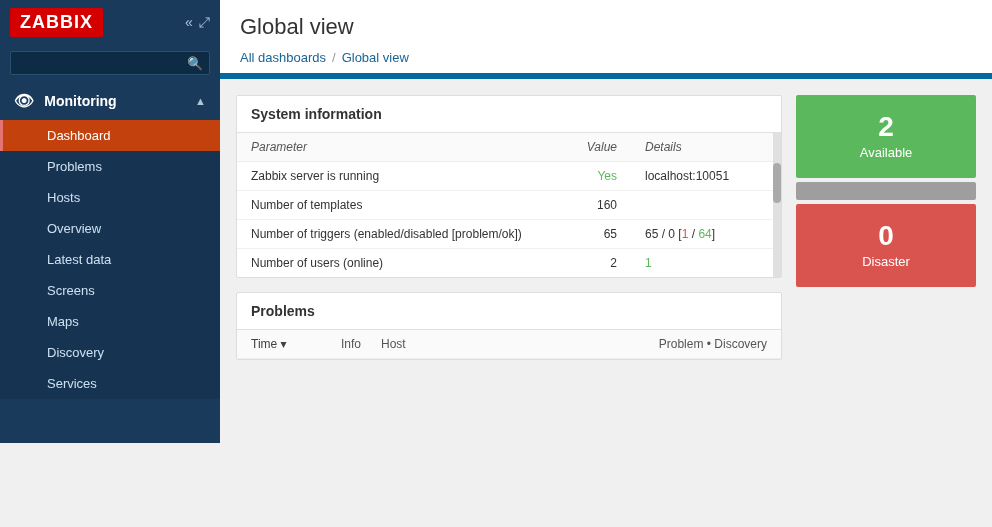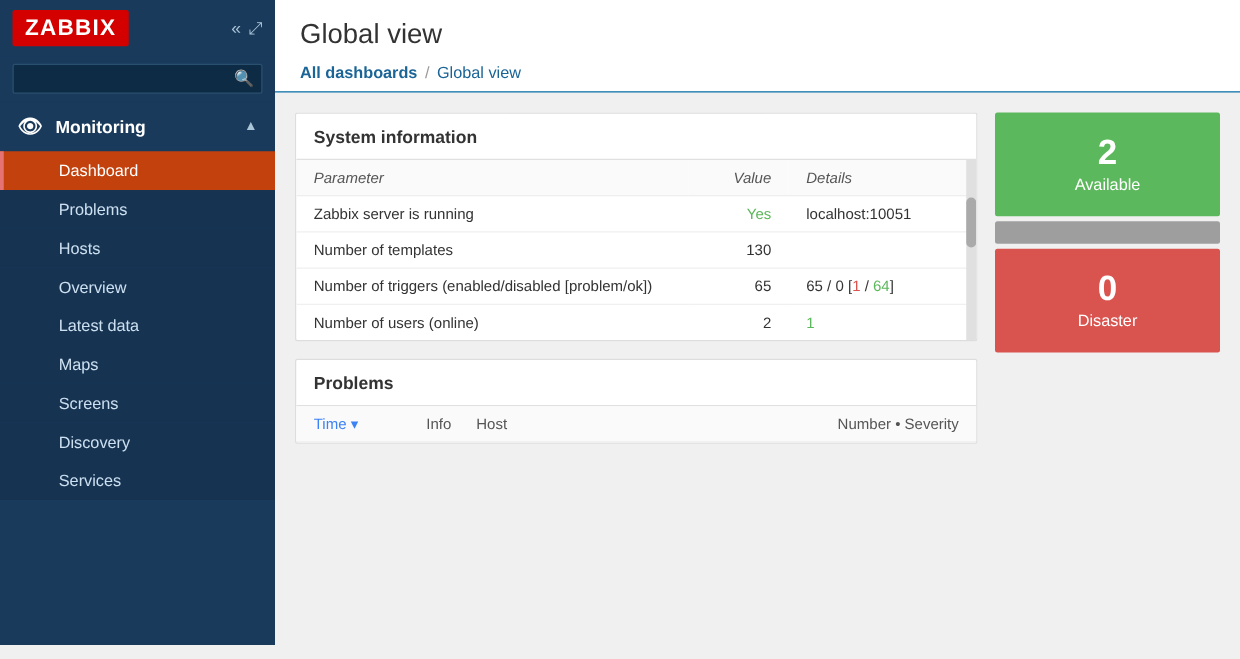--- a/index.html
+++ b/index.html
@@ -5,21 +5,21 @@
     * { margin: 0; padding: 0; box-sizing: border-box; }
     body { font-family: Arial, sans-serif; font-size: 13px; display: flex; height: 527px; overflow: hidden; background: #f0f0f0; }
 
     
     .sidebar {
       width: 220px;
       min-width: 220px;
       background: #1a3a5c;
       display: flex;
       flex-direction: column;
-      height: 516px;
+      height: 443px;
       overflow: hidden;
     }
     .sidebar-header {
       background: #1a3a5c;
       padding: 8px 10px;
       display: flex;
       align-items: center;
       justify-content: space-between;
     }
     .zabbix-logo {
@@ -108,39 +108,38 @@
     .main {
       flex: 1;
       display: flex;
       flex-direction: column;
       overflow: hidden;
       background: #f0f0f0;
     }
     .main-header {
       background: #fff;
       padding: 14px 20px 0 20px;
-      border-bottom: 1px solid #0369a1;
+      border-bottom: 6px solid #0369a1;
     }
     .page-title {
       font-size: 22px;
       font-weight: normal;
       color: #333;
       margin-bottom: 10px;
     }
     .breadcrumb {
       display: flex;
       align-items: center;
       gap: 6px;
       font-size: 13px;
       padding-bottom: 8px;
     }
     .breadcrumb a {
       color: #1a6496;
       text-decoration: none;
-      font-weight: bold;
     }
     .breadcrumb-sep { color: #999; }
     .breadcrumb-current { color: #1a6496; font-weight: normal; }
 
     
     .content-area {
       flex: 1;
       padding: 16px 16px 0 16px;
       overflow: hidden;
       display: flex;
@@ -243,21 +242,21 @@
       background: #fafafa;
     }
     .problems-col {
       font-size: 12px;
       color: #555;
     }
     .problems-col.time-col { width: 90px; }
     .problems-col.info-col { width: 40px; }
     .problems-col.host-col { flex: 1; }
     .problems-col.prob-col { margin-left: auto; font-size: 12px; }
-    .time-sort { color: #3b82f6; cursor: pointer; margin-top: 27px; }
+    .time-sort { color: #404040; cursor: pointer; margin-top: 27px; }
     .time-sort::after { content: ' ▾'; }
 
     
     .right-panels {
       width: 180px;
       min-width: 180px;
       display: flex;
       flex-direction: column;
       gap: 4px;
     }
@@ -322,24 +321,24 @@
     <div class="nav-child">
       <span>Hosts</span>
     </div>
     <div class="nav-child">
       <span>Overview</span>
     </div>
     <div class="nav-child">
       <span>Latest data</span>
     </div>
     <div class="nav-child">
+      <span>Screens</span>
+    </div>
+    <div class="nav-child">
       <span>Maps</span>
-    </div>
-    <div class="nav-child">
-      <span>Screens</span>
     </div>
     <div class="nav-child">
       <span>Discovery</span>
     </div>
     <div class="nav-child">
       <span>Services</span>
     </div>
   </div>
 </div>
 
@@ -369,21 +368,21 @@
               </tr>
             </thead>
             <tbody>
               <tr>
                 <td>Zabbix server is running</td>
                 <td style="text-align:right;"><span class="val-green">Yes</span></td>
                 <td>localhost:10051</td>
               </tr>
               <tr>
                 <td>Number of templates</td>
-                <td style="text-align:right;">130</td>
+                <td style="text-align:right;">160</td>
                 <td></td>
               </tr>
               <tr>
                 <td>Number of triggers (enabled/disabled [problem/ok])</td>
                 <td style="text-align:right;">65</td>
                 <td>
                   <span style="color:#333;">65 / 0 [</span><span class="val-red">1</span><span style="color:#333;"> / </span><span class="val-green">64</span><span style="color:#333;">]</span>
                 </td>
               </tr>
               <tr>
@@ -400,21 +399,21 @@
       </div>
 
       <div class="problems-panel">
         <div class="problems-panel-header">Problems</div>
         <div class="problems-cols">
           <div class="problems-col time-col">
             <span class="time-sort">Time</span>
           </div>
           <div class="problems-col info-col">Info</div>
           <div class="problems-col host-col">Host</div>
-          <div class="problems-col prob-col">Number • Severity</div>
+          <div class="problems-col prob-col">Problem • Discovery</div>
         </div>
       </div>
 
     </div>
 
     <div class="right-panels">
       <div class="status-box green">
         <div class="status-box-number">2</div>
         <div class="status-box-label">Available</div>
       </div>

